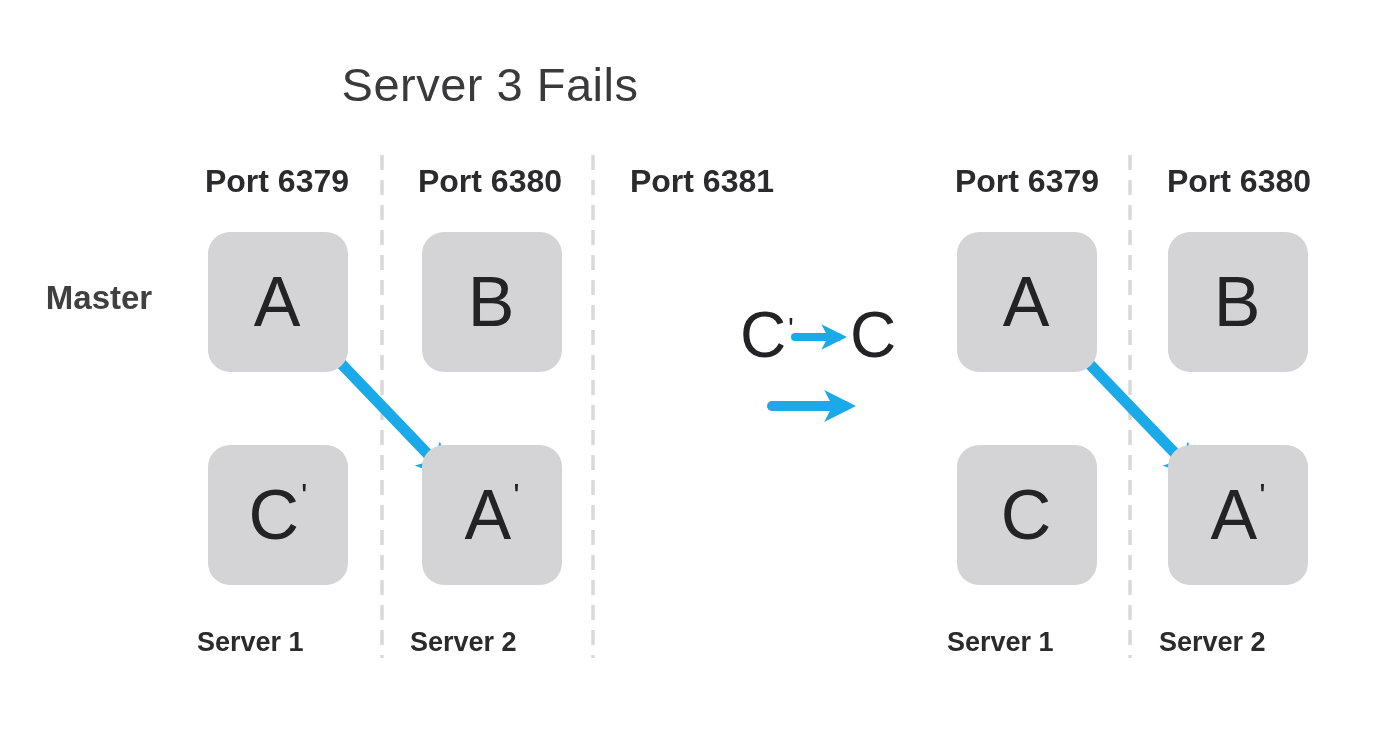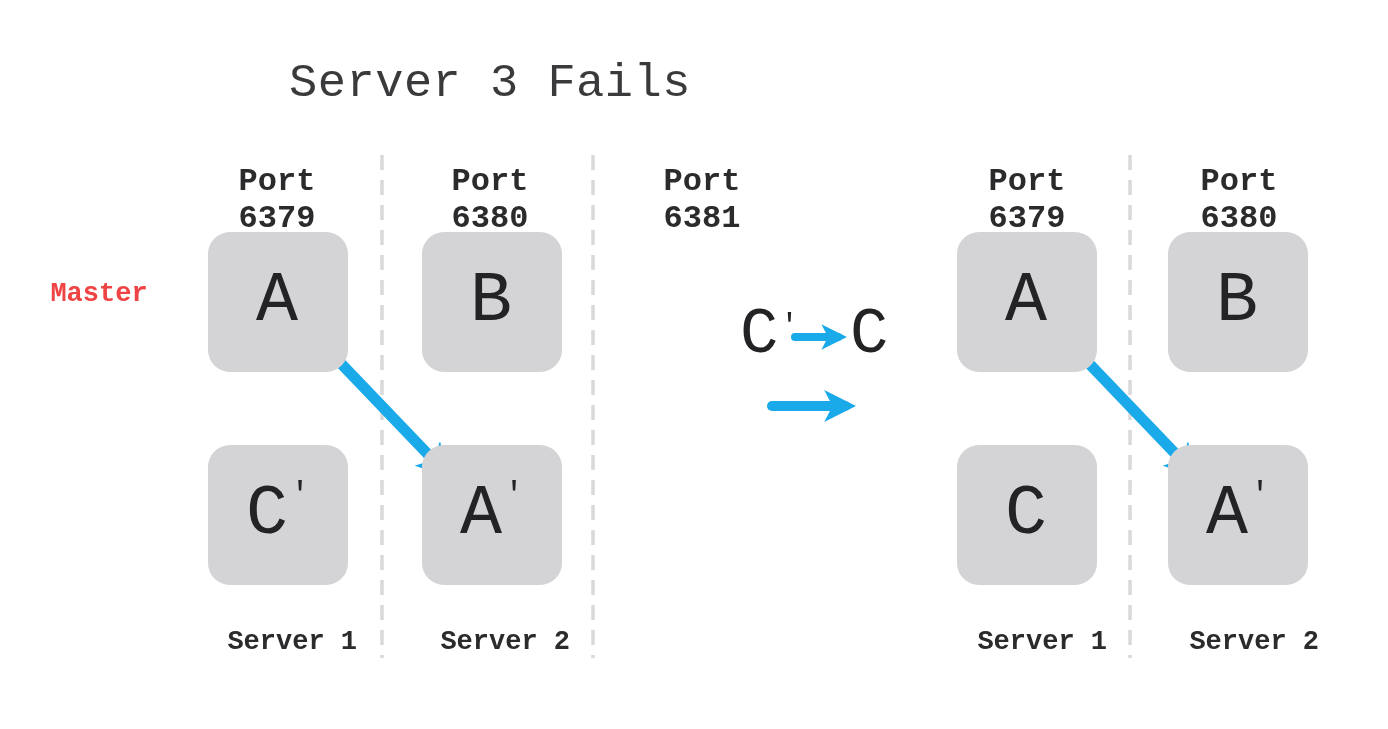--- a/index.html
+++ b/index.html
@@ -1,32 +1,32 @@
 <!DOCTYPE html>
 <html><head>
 <meta charset="utf-8">
 <style>
   html,body { margin:0; padding:0; background:#ffffff; }
   .canvas {
     position:relative; width:1388px; height:729px; background:#ffffff;
-    font-family:Liberation Mono, monospace; overflow:hidden;
+    font-family:Liberation Sans, sans-serif; overflow:hidden;
   }
   .abs { position:absolute; }
   .title {
     font-size:47px; font-weight:500; color:#3a3a3c; text-align:center;
     width:420px; letter-spacing:0.5px;
   }
   .port {
     font-size:32px; font-weight:700; color:#2b2b2d; text-align:center; width:160px;
   }
   .rowlabel {
-    font-size:27px; font-weight:700; color:#ef4444; text-align:center; width:132px;
+    font-size:33px; font-weight:700; color:#404040; text-align:center; width:132px;
   }
   .server {
-    font-size:27px; font-weight:700; color:#2b2b2d; text-align:right; width:160px;
+    font-size:27px; font-weight:700; color:#2b2b2d; text-align:left; width:160px;
   }
   .server.faded { color:#d3d3d5; }
   .box {
     width:140px; height:140px; border-radius:22px; background:#d4d4d6;
     display:flex; align-items:center; justify-content:center;
     font-size:70px; font-weight:400; color:#232325; line-height:1;
   }
   .prime {
     font-size:0.48em; position:relative; top:-0.56em; margin-left:0.06em;
     font-weight:400;

